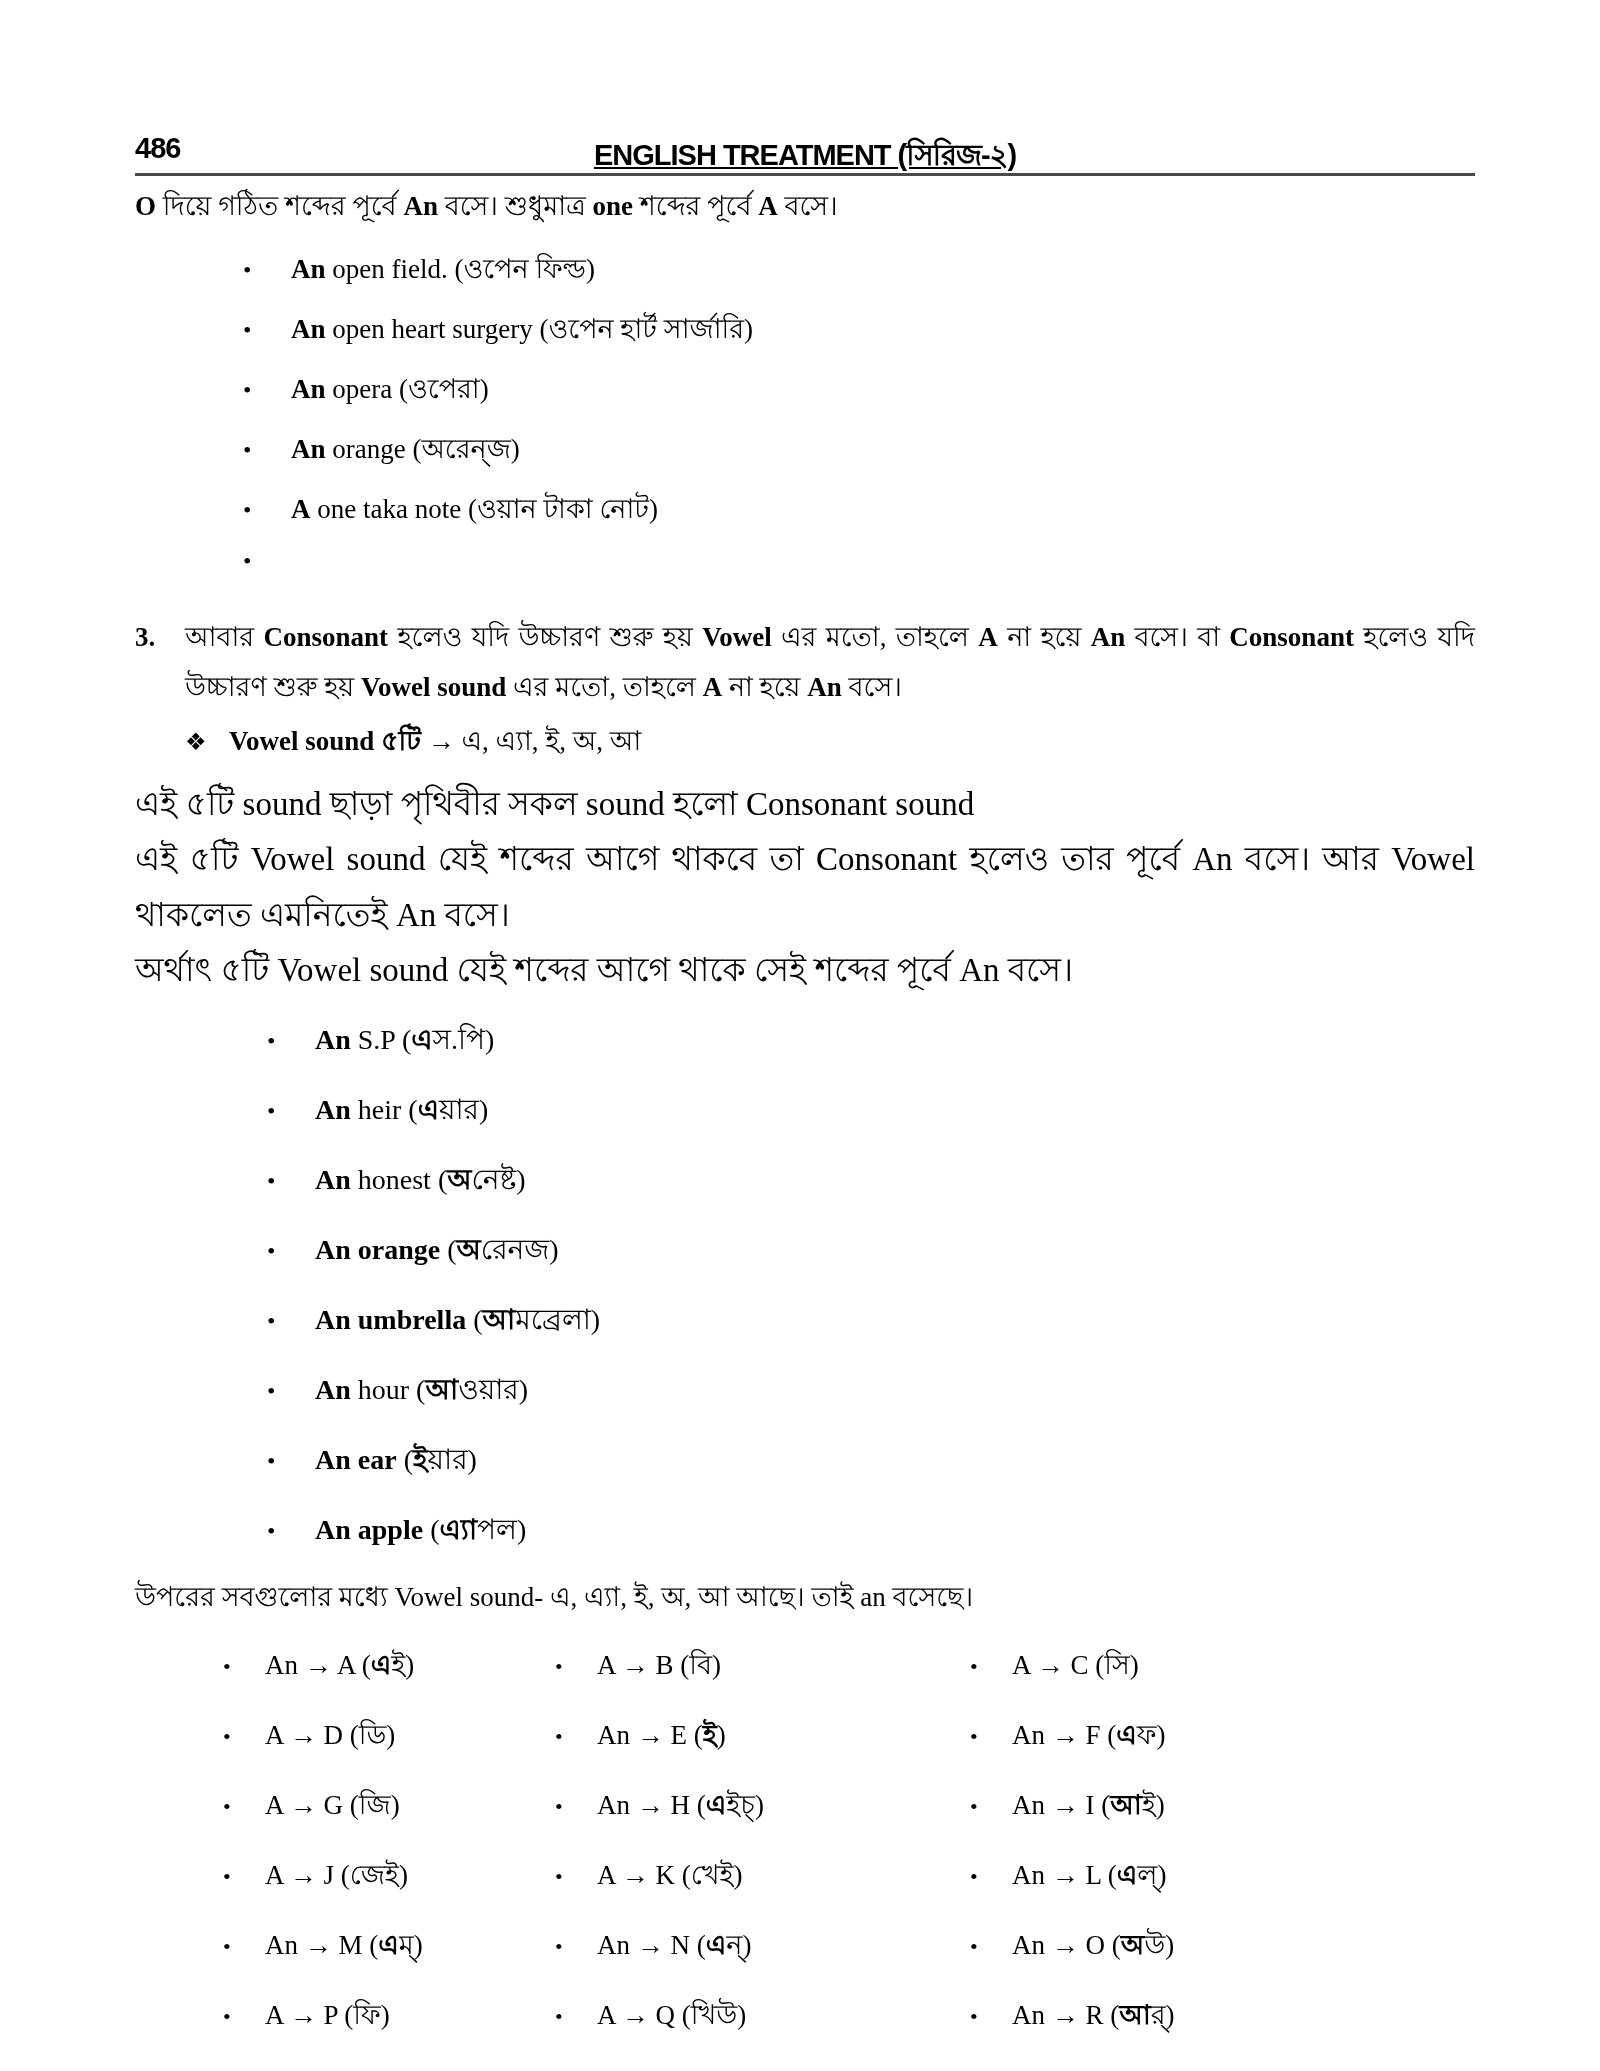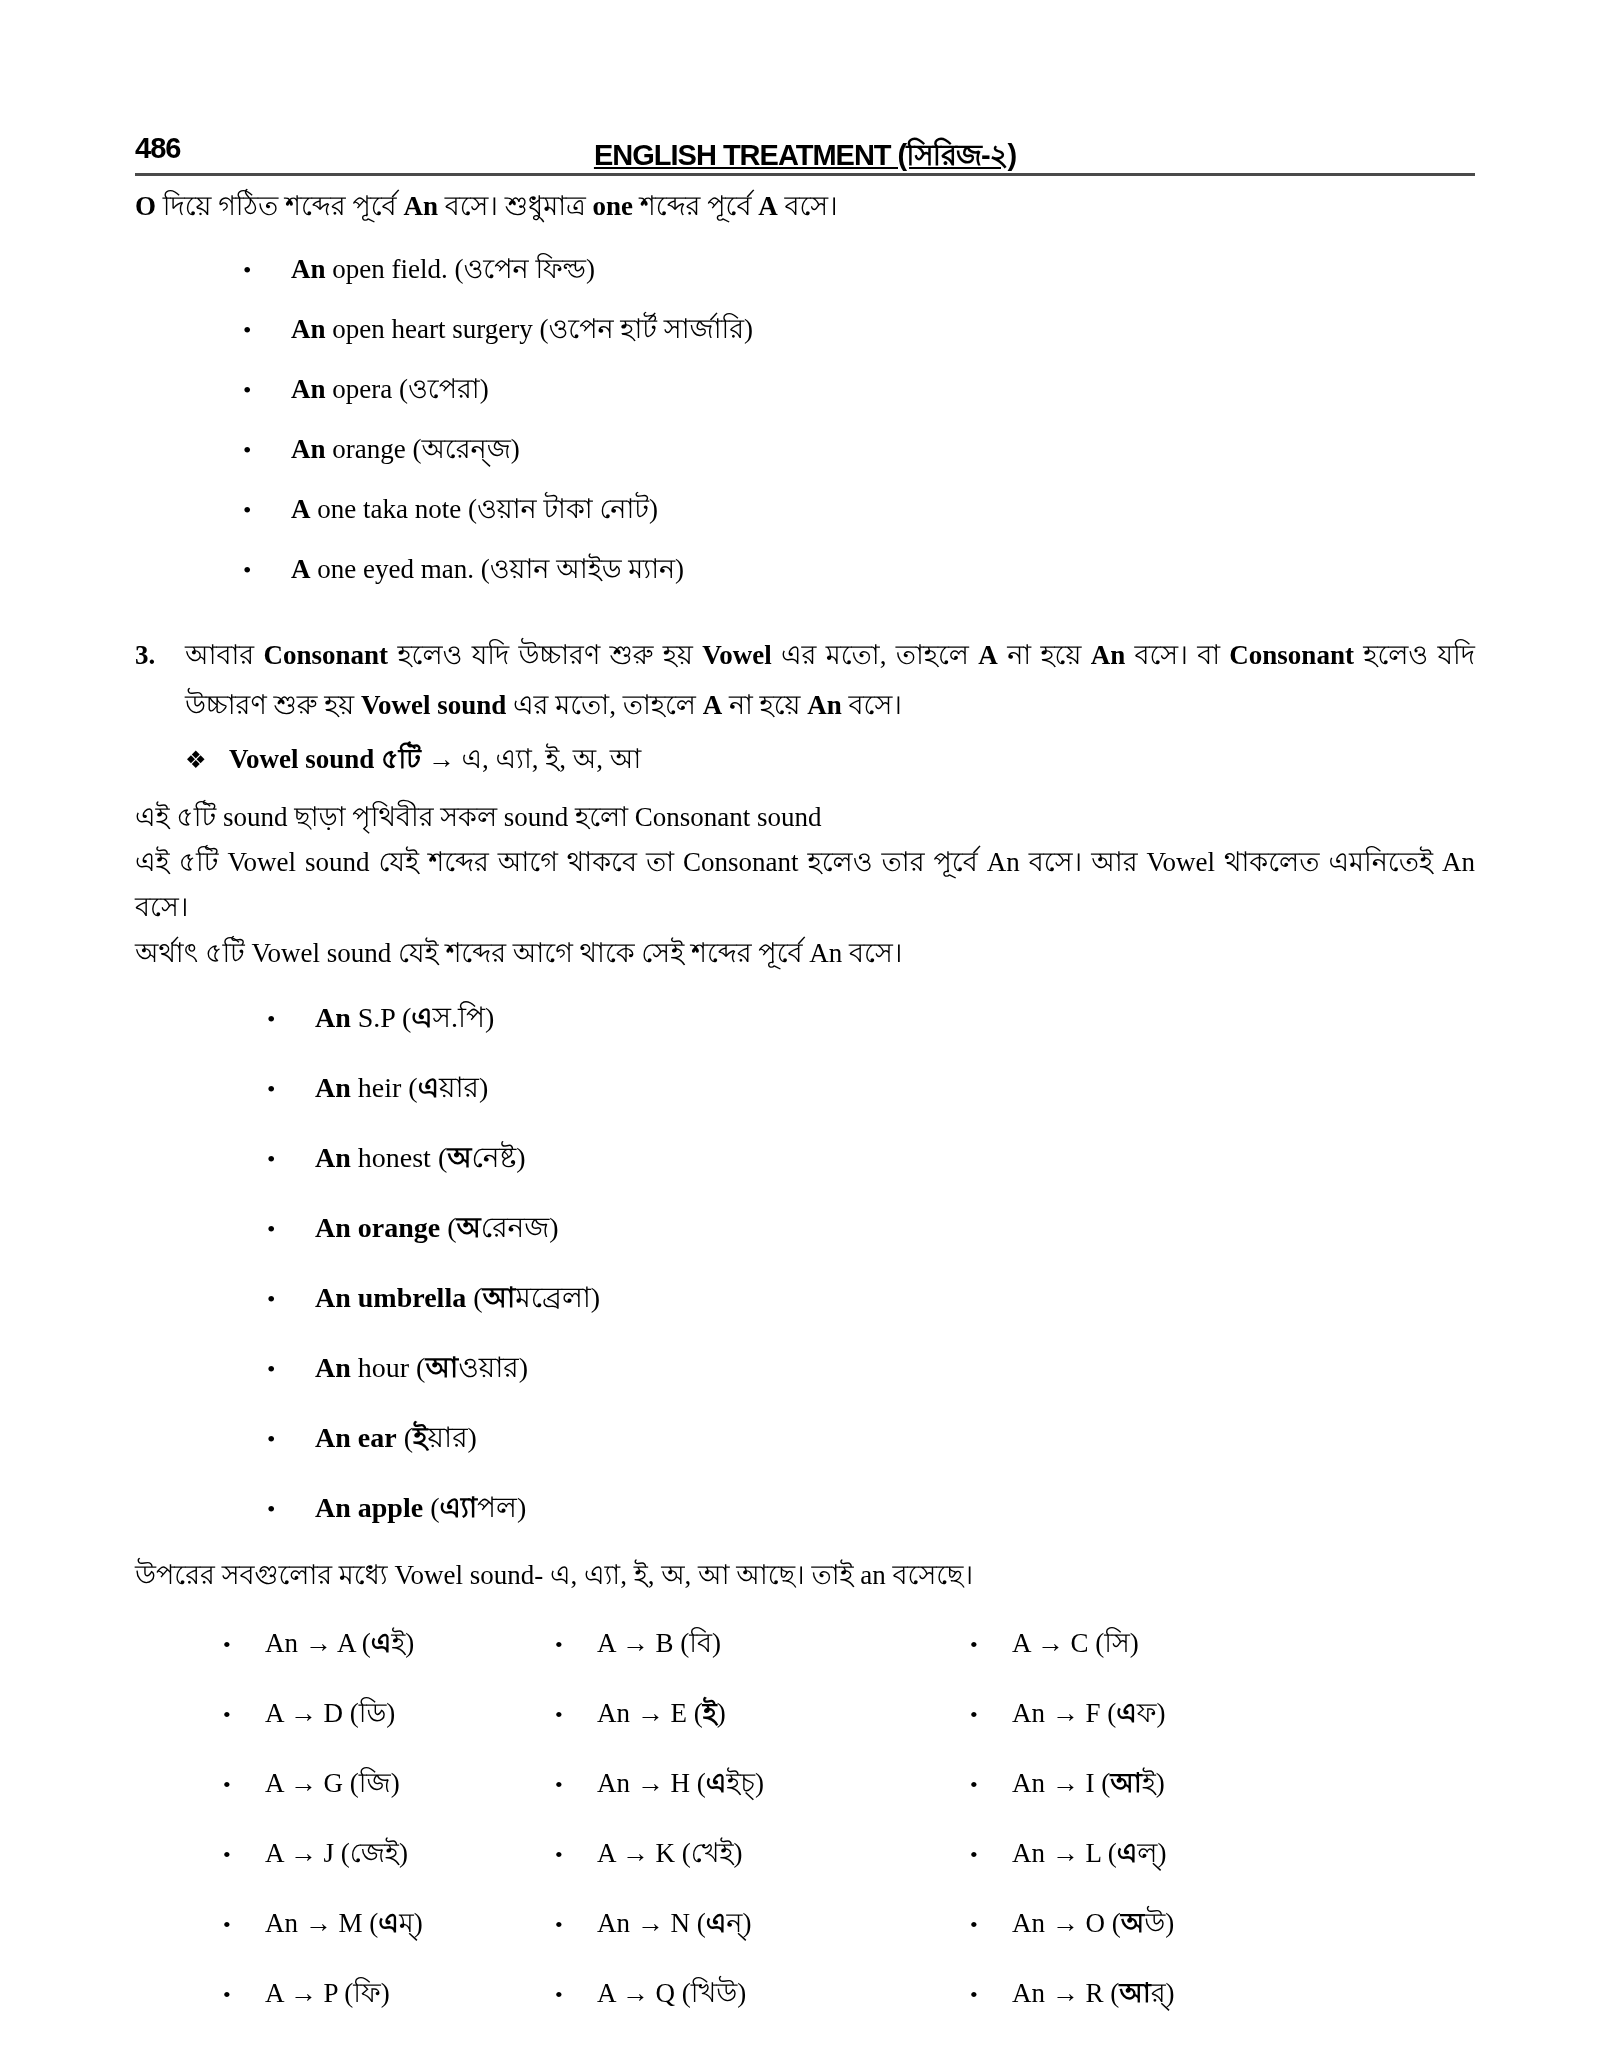--- a/index.html
+++ b/index.html
@@ -85,21 +85,21 @@
     margin-left: 50px;
     margin-top: 8px;
     font-size: 27px;
   }
   .vowel-note .diamond {
     flex: 0 0 44px;
     font-size: 24px;
   }
   .paras { margin-top: 12px; }
   .paras .pline {
-    font-size: 27px;
+    font-size: 33px;
     line-height: 1.68;
   }
   .paras .justify { text-align: justify; }
   .summary { margin-top: 24px; }
   .practice { margin-top: 50px; }
   
   .alpha-grid {
     display: flex;
     margin-top: 28px;
   }
@@ -149,21 +149,20 @@
     <div class="row">
       <span class="bullet">•</span>
       <span><b>An</b><span> orange (অরেন্জ)</span></span>
     </div>
     <div class="row">
       <span class="bullet">•</span>
       <span><b>A</b><span> one taka note (ওয়ান টাকা নোট)</span></span>
     </div>
     <div class="row">
       <span class="bullet">•</span>
-      <span><b>A</b><span> one eyed man. (ওয়ান আইড ম্যান)</span></span>
     </div>
   </div>
 
   <div class="section3">
     <span class="num">3.</span>
     <span class="body"><span>আবার </span><b>Consonant</b><span> হলেও যদি উচ্চারণ শুরু হয় </span><b>Vowel</b><span> এর মতো, তাহলে </span><b>A</b><span> না হয়ে </span><b>An</b><span> বসে। বা </span><b>Consonant</b><span> হলেও যদি উচ্চারণ শুরু হয় </span><b>Vowel sound</b><span> এর মতো, তাহলে </span><b>A</b><span> না হয়ে </span><b>An</b><span> বসে।</span></span>
   </div>
 
   <div class="vowel-note">
     <span class="diamond">❖</span>

